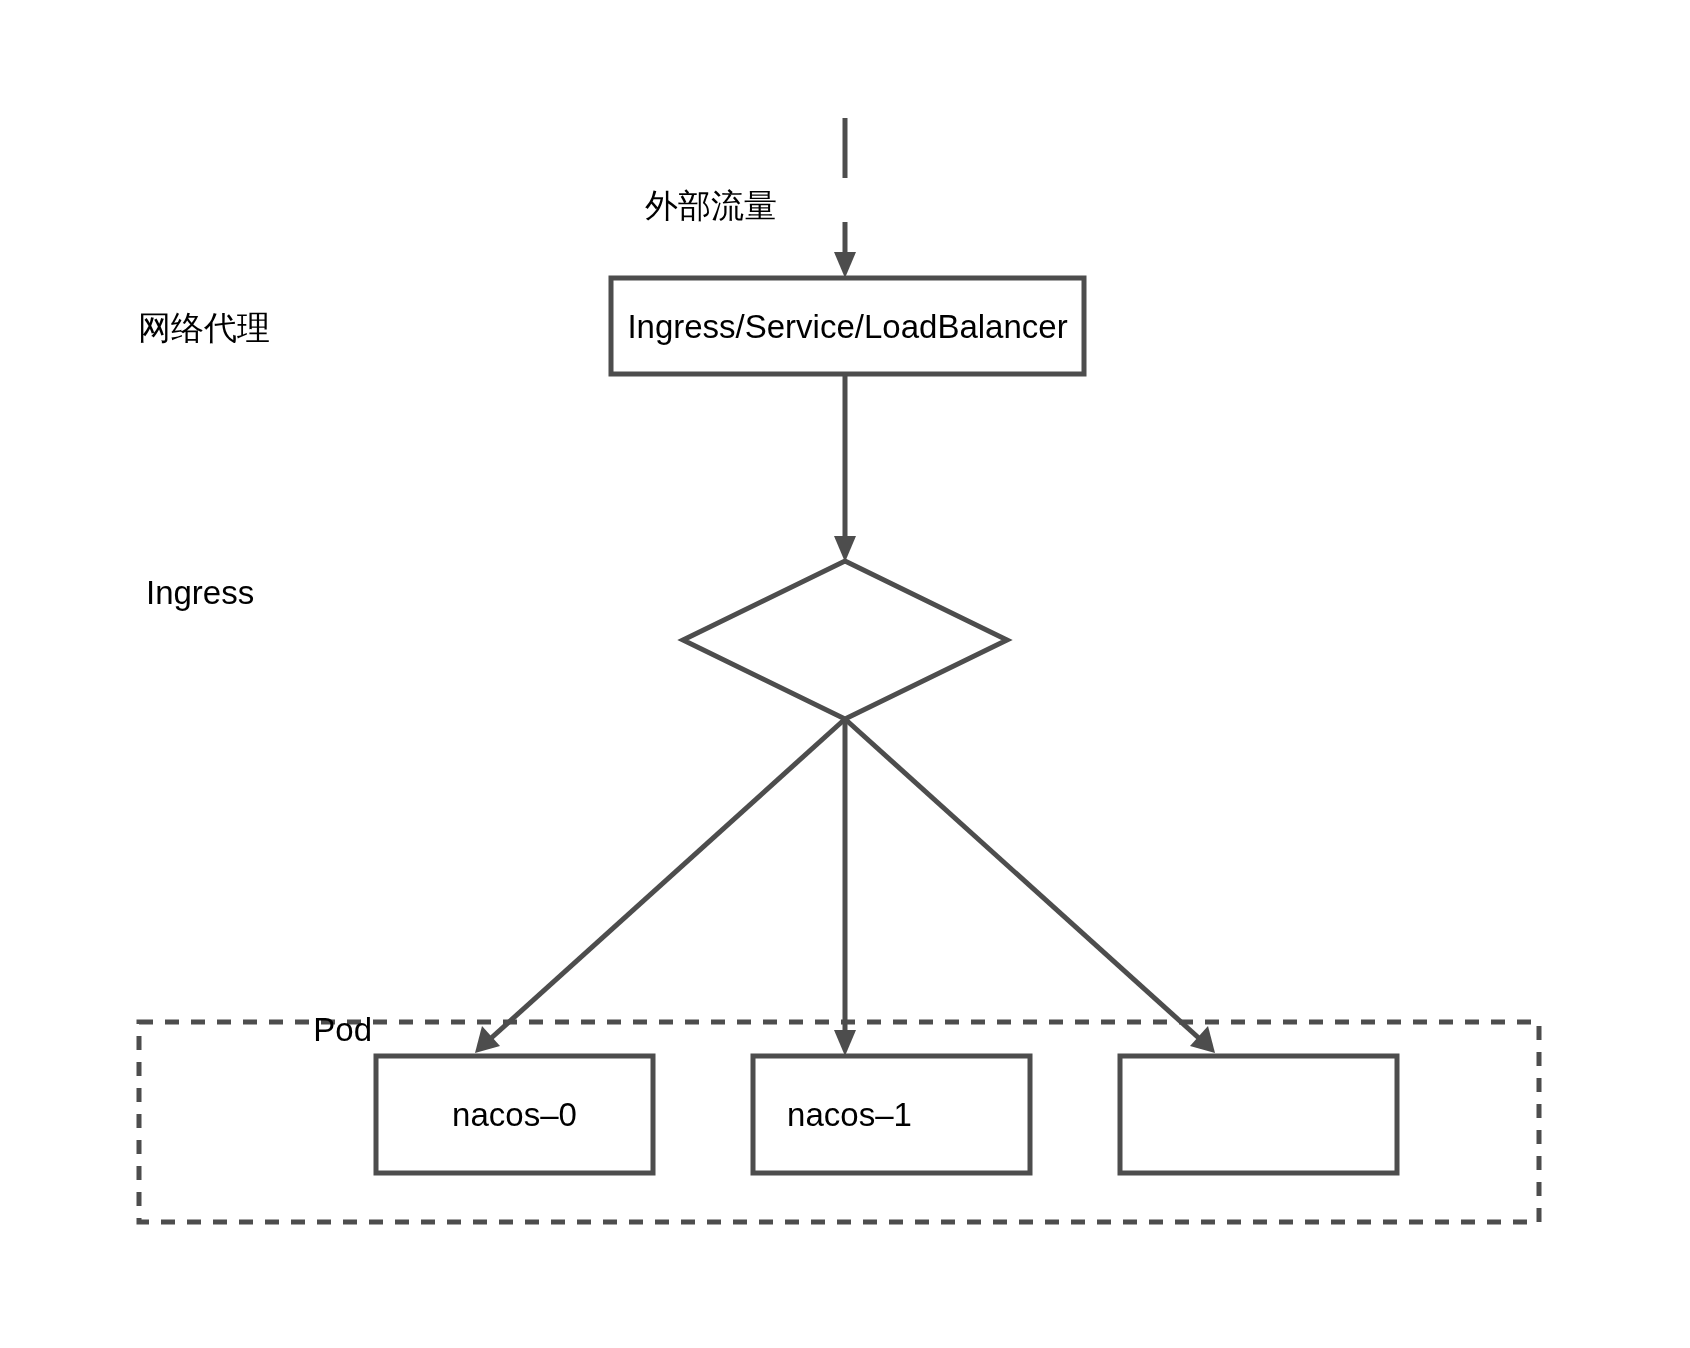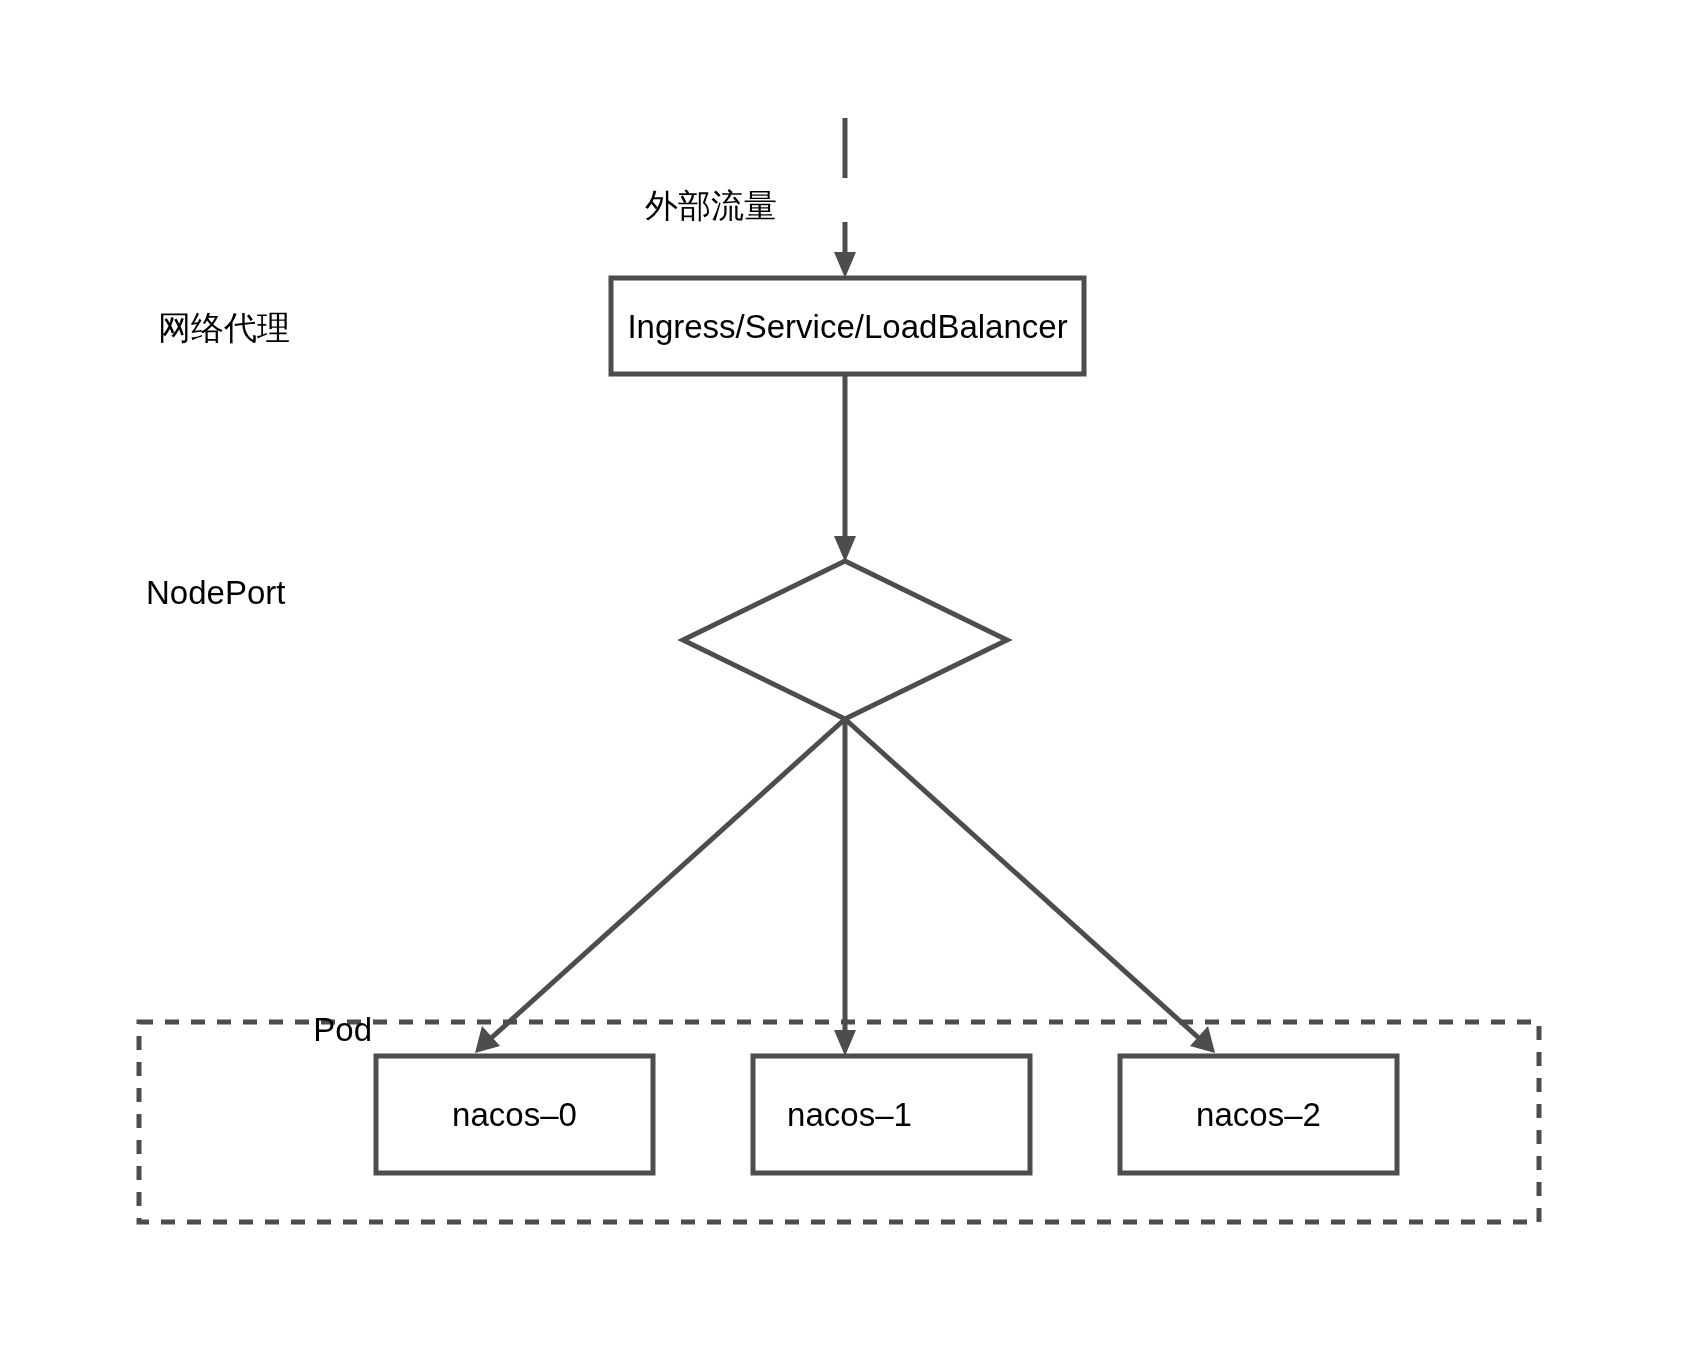--- a/index.html
+++ b/index.html
@@ -89,26 +89,26 @@
     <polygon class="arrow-head" points="1215,1053 1190,1046 1208,1026"></polygon>
 
     <rect class="group-dashed" x="139" y="1022" width="1400" height="200"></rect>
 
     <rect class="shape-fill" x="376" y="1056" width="277" height="117"></rect>
     <rect class="shape-fill" x="753" y="1056" width="277" height="117"></rect>
     <rect class="shape-fill" x="1120" y="1056" width="277" height="117"></rect>
 
   </svg>
 
-  <div style="position:absolute; left:138px; top:306px; width:240px; text-align:left;margin-left:20px;">
+  <div style="position:absolute; left:138px; top:306px; width:240px; text-align:left;">
     <span class="cjk">网络代理</span>
   </div>
 
   <div style="position:absolute; left:146px; top:574px; width:240px; text-align:left;">
-    <span class="swim-label">NodePort</span>
+    <span class="swim-label">Ingress</span>
   </div>
 
   <div style="position:absolute; left:172px; top:1011px; width:200px; text-align:right;">
     <span class="swim-label">Pod</span>
   </div>
 
   <div style="position:absolute; left:645px; top:184px; width:400px; ">
     <span class="cjk">外部流量</span>
   </div>
 
@@ -118,17 +118,14 @@
 
 
   <div style="position:absolute; left:376px; top:1096px; width:277px; text-align:center;">
     <span class="node-label">nacos–0</span>
   </div>
 
   <div style="position:absolute; left:711px; top:1096px; width:277px; text-align:center;">
     <span class="node-label">nacos–1</span>
   </div>
 
-  <div style="position:absolute; left:1120px; top:1096px; width:277px; text-align:center;">
-    <span class="node-label">nacos–2</span>
-  </div>
 
 </div>
 
 </body></html>

